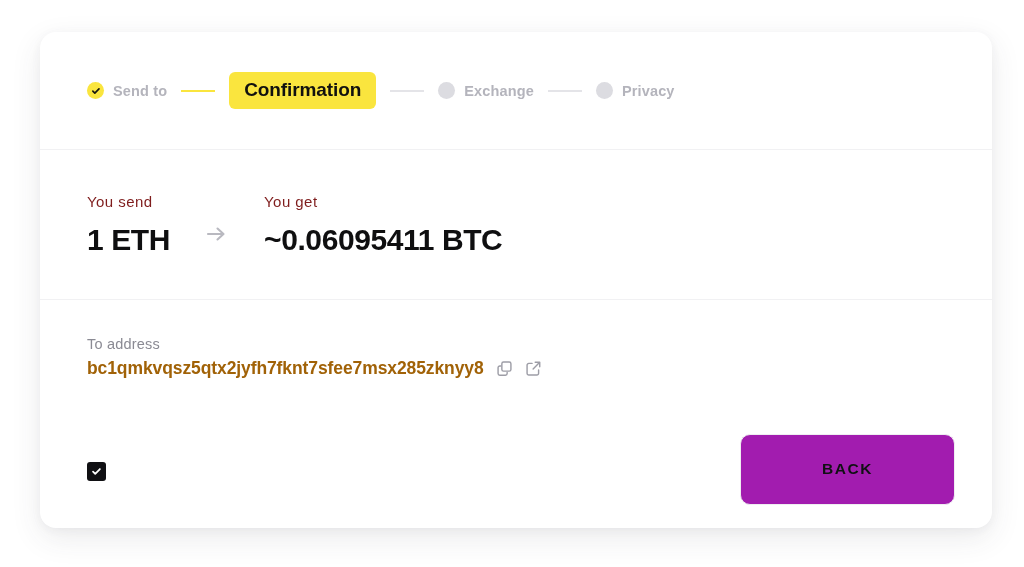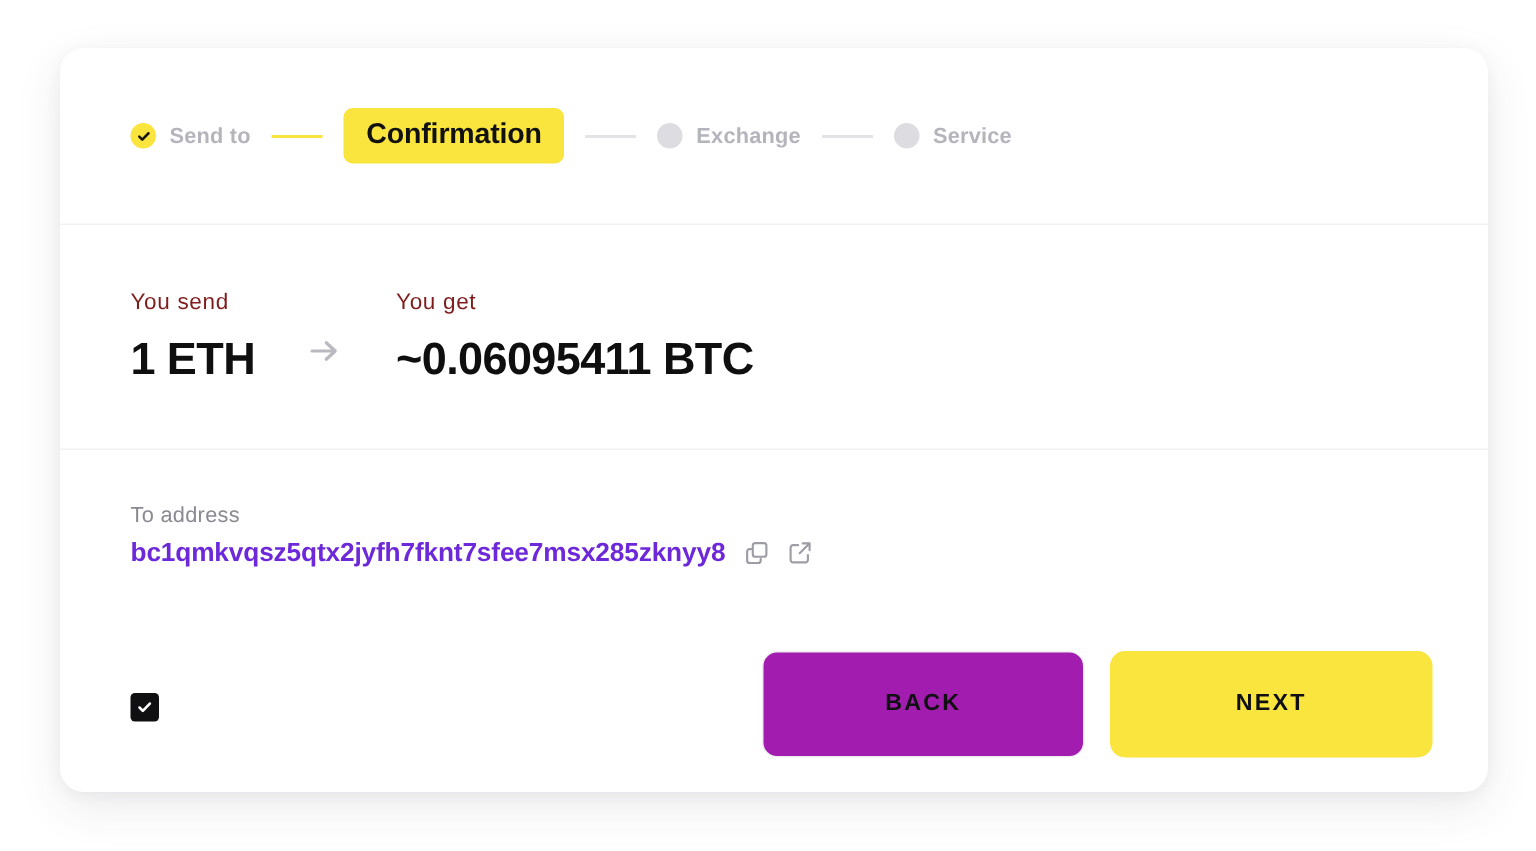--- a/index.html
+++ b/index.html
@@ -152,21 +152,21 @@
 
   .address-row {
     display: flex;
     align-items: center;
     gap: 12px;
   }
 
   .address-value {
     font-size: 17.5px;
     font-weight: 700;
-    color: #6d28d9;
+    color: #a16207;
     letter-spacing: -0.1px;
     white-space: nowrap;
   }
 
   .addr-icon {
     width: 17px;
     height: 17px;
     color: #9d9da6;
     cursor: pointer;
     flex: 0 0 auto;
@@ -280,21 +280,21 @@
 
       <div class="step">
         <span class="step-dot"></span>
         <span class="step-label">Exchange</span>
       </div>
 
       <span class="connector"></span>
 
       <div class="step">
         <span class="step-dot"></span>
-        <span class="step-label">Service</span>
+        <span class="step-label">Privacy</span>
       </div>
     </div>
 
     <div class="amounts">
       <div class="amount-block send-block">
         <span class="amount-caption">You send</span>
         <span class="amount-value">1 ETH</span>
       </div>
 
       <span class="amount-arrow">
@@ -334,18 +334,17 @@
       <div class="terms">
         <span class="checkbox">
           <svg width="11" height="11" viewBox="0 0 12 12" fill="none">
             <path d="M2.2 6.2L4.6 8.6L9.7 3.3" stroke="#ffffff" stroke-width="1.9" stroke-linecap="round" stroke-linejoin="round"></path>
           </svg>
         </span>
       </div>
 
       <div class="buttons">
         <button class="btn btn-back">BACK</button>
-        <button class="btn btn-next">NEXT</button>
       </div>
     </div>
 
   </div>
 </div>
 
 </body></html>

